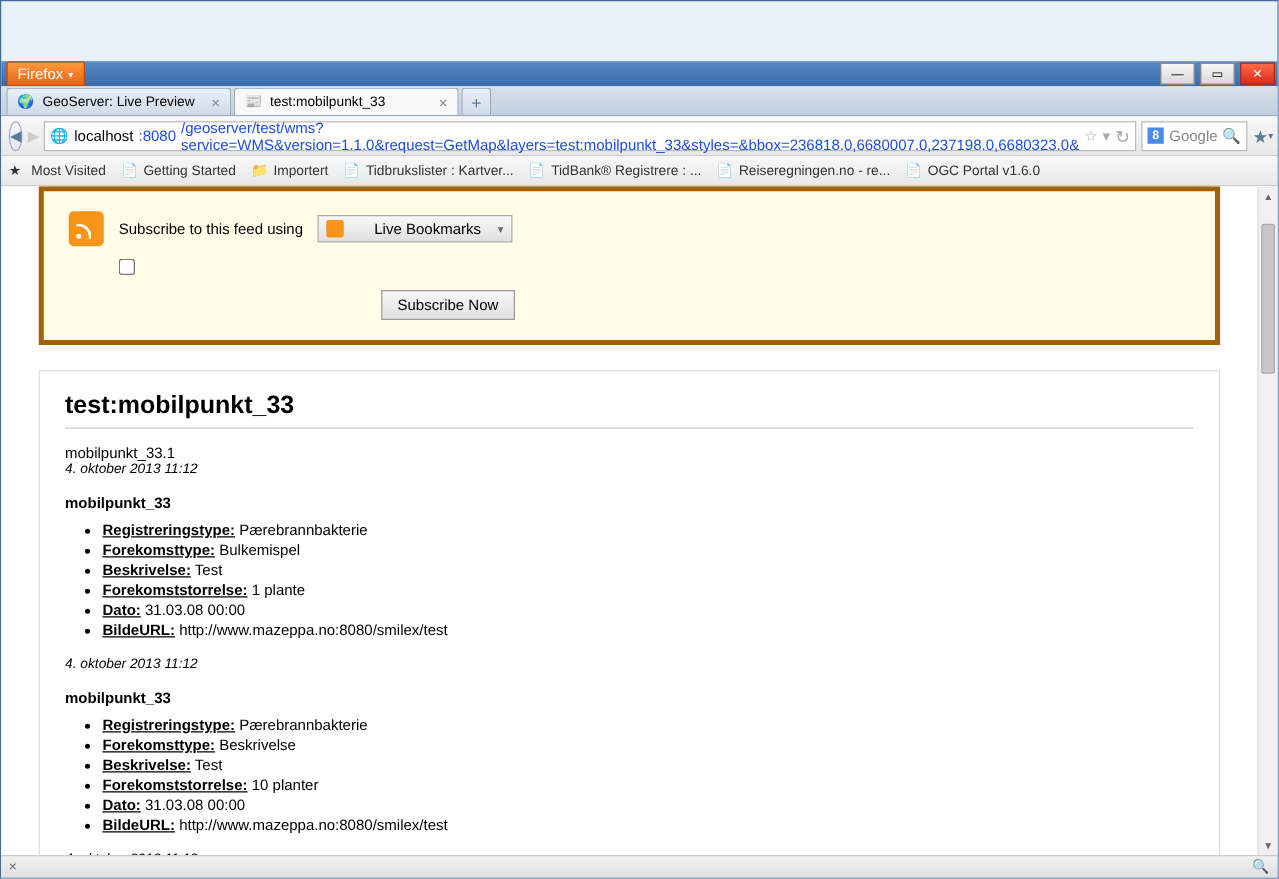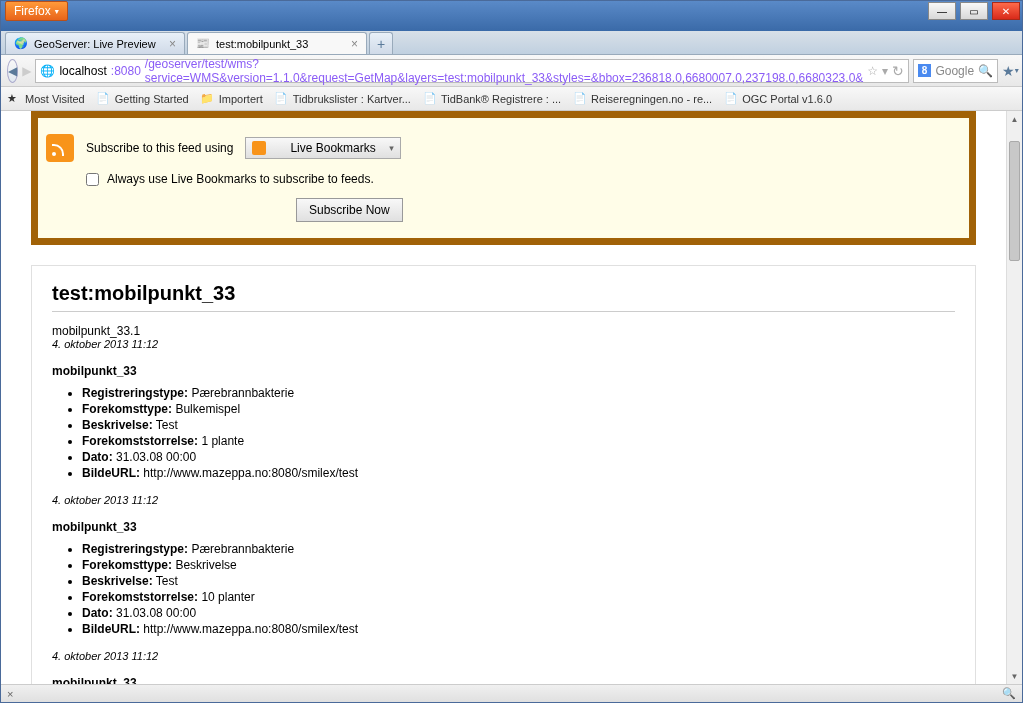--- a/index.html
+++ b/index.html
@@ -1,77 +1,77 @@
 <!DOCTYPE html>
 <html><head>
 <meta charset="utf-8">
 <style>
 * { margin: 0; padding: 0; box-sizing: border-box; }
 body { font-family: "Segoe UI", Tahoma, sans-serif; font-size: 12px; background: #c8d8e8; width: 1023px; height: 703px; overflow: hidden; position: relative; }
 
 .window { position: absolute; top: 0; left: 0; right: 0; bottom: 0; background: #e8f0f8; border: 1px solid #4a6a9a; display: flex; flex-direction: column; }
-.titlebar { height: 30px; background: linear-gradient(#5a8ac8, #3a6aa8); display: flex; align-items: flex-start; }
+.titlebar { height: 20px; background: linear-gradient(#5a8ac8, #3a6aa8); display: flex; align-items: flex-end; margin-top: 48px; }
 .ff-badge { background: linear-gradient(#ff9a3a, #e8641a); color: #fff; font-size: 12px; padding: 2px 8px; border: 1px solid #b8501a; border-radius: 2px; margin-left: 4px; cursor: pointer; display: flex; align-items: center; gap: 4px; }
 .ff-badge::after { content: "▾"; font-size: 8px; }
 .winbtns { margin-left: auto; display: flex; }
 .winbtn { width: 28px; height: 18px; margin: 1px 2px; border: 1px solid #888; background: linear-gradient(#f8f8f8, #d8d8d8); display: flex; align-items: center; justify-content: center; font-size: 10px; cursor: pointer; }
 .winbtn.close { background: linear-gradient(#ff6a4a, #d82a1a); color: #fff; border-color: #a82a1a; }
 
 .tabbar { height: 24px; background: linear-gradient(#d8e0e8, #c0d0e0); display: flex; align-items: flex-end; padding-left: 4px; border-bottom: 1px solid #9ab; }
 .tab { height: 22px; padding: 0 8px; border: 1px solid #9ab; border-bottom: none; border-radius: 3px 3px 0 0; margin-right: 2px; display: flex; align-items: center; gap: 6px; font-size: 11px; min-width: 180px; background: linear-gradient(#e8f0f8, #d0dae8); cursor: pointer; }
 .tab.active { background: #f8f8f8; }
 .tab .close-x { margin-left: auto; color: #888; font-size: 12px; cursor: pointer; }
 .tab.add { min-width: 24px; width: 24px; padding: 0; justify-content: center; font-size: 14px; color: #5a7a9a; }
 .favicon { width: 14px; height: 14px; display: inline-flex; align-items: center; justify-content: center; }
 
 .navbar { height: 32px; background: linear-gradient(#f8f8f8, #e8e8e8); display: flex; align-items: center; padding: 0 6px; gap: 4px; border-bottom: 1px solid #ccc; }
 .navbtn { width: 20px; height: 20px; display: flex; align-items: center; justify-content: center; color: #5a7a9a; cursor: pointer; }
 .navbtn.back { border: 1px solid #aac; border-radius: 50%; width: 24px; height: 24px; background: linear-gradient(#f8f8f8, #e0e8f0); }
 .urlbar { flex: 1; height: 24px; border: 1px solid #bbb; background: #fff; display: flex; align-items: center; padding: 0 4px; gap: 4px; font-size: 12px; }
 .urlbar .host { color: #000; }
-.urlbar .path { color: #8b5cf6; }
+.urlbar .path { color: #1d4ed8; }
 .urlend { margin-left: auto; display: flex; align-items: center; gap: 4px; color: #aaa; }
 .reload { font-size: 14px; cursor: pointer; }
 .searchbar { width: 200px; height: 24px; border: 1px solid #bbb; background: #fff; display: flex; align-items: center; padding: 0 4px; gap: 4px; font-size: 12px; color: #888; }
 .searchbar .g { background: #4a8af0; color: #fff; font-weight: bold; padding: 1px 4px; font-size: 10px; }
 .navicon { width: 20px; height: 20px; display: flex; align-items: center; justify-content: center; color: #5a7a9a; cursor: pointer; font-size: 14px; }
 
 .bmbar { height: 24px; background: linear-gradient(#f8f8f8, #e8e8e8); display: flex; align-items: center; padding: 0 6px; gap: 12px; border-bottom: 1px solid #ccc; font-size: 11px; }
 .bm { display: flex; align-items: center; gap: 4px; cursor: pointer; color: #333; }
 .bm .bmicon { width: 14px; height: 14px; }
 
 .content { flex: 1; background: #fff; position: relative; overflow: hidden; }
 .scroll { position: absolute; right: 0; top: 0; bottom: 0; width: 16px; background: #f0f0f0; border-left: 1px solid #ddd; }
 .scroll .thumb { position: absolute; left: 2px; right: 2px; top: 30px; height: 120px; background: #c8c8c8; border: 1px solid #aaa; border-radius: 2px; }
 .scroll .arr { position: absolute; left: 0; right: 0; height: 16px; display: flex; align-items: center; justify-content: center; font-size: 8px; color: #666; cursor: pointer; }
 .scroll .arr.up { top: 0; }
 .scroll .arr.dn { bottom: 0; }
 
 .page { padding: 0 16px; margin-right: 16px; height: 100%; overflow: hidden; }
 
-.feedbox { background: #fffde8; border: 7px solid #a16207; margin: 0 14px 20px 14px; padding: 16px 8px; }
+.feedbox { background: #fffde8; border: 4px solid #a16207; margin: 0 14px 20px 14px; padding: 16px 20px; }
 .feedrow { display: flex; align-items: center; gap: 12px; margin-bottom: 10px; }
 .rssicon { width: 28px; height: 28px; background: #f8941a; border-radius: 4px; position: relative; }
 .rssicon::before { content: ""; position: absolute; left: 6px; bottom: 6px; width: 4px; height: 4px; background: #fff; border-radius: 50%; }
 .rssicon::after { content: ""; position: absolute; left: 6px; bottom: 6px; width: 10px; height: 10px; border: 2px solid #fff; border-left: none; border-bottom: none; border-radius: 0 10px 0 0; }
 .feedselect { border: 1px solid #aaa; background: linear-gradient(#f8f8f8, #e0e0e0); padding: 3px 24px 3px 6px; font-size: 12px; display: flex; align-items: center; gap: 24px; position: relative; cursor: pointer; }
 .feedselect::after { content: "▾"; position: absolute; right: 6px; font-size: 9px; color: #666; }
 .feedselect .mini-rss { width: 14px; height: 14px; background: #f8941a; border-radius: 2px; }
 .subrow { display: flex; align-items: center; gap: 8px; margin-left: 40px; margin-bottom: 12px; }
 .subrow input[type=checkbox] { width: 13px; height: 13px; }
 .subbtn { border: 1px solid #999; background: linear-gradient(#f8f8f8, #e0e0e0); padding: 4px 12px; font-size: 12px; cursor: pointer; margin-left: 250px; }
 
 .feed-content { border: 1px solid #e0e0e0; margin: 0 14px; padding: 16px 20px; background: #fff; }
 .feed-title { font-size: 20px; font-weight: bold; border-bottom: 1px solid #ccc; padding-bottom: 6px; margin-bottom: 12px; }
 .entry-title { font-weight: normal; font-size: 12px; }
 .entry-date { font-size: 11px; margin-bottom: 14px; font-style: italic; }
 .sub-title { font-weight: bold; font-size: 12px; margin-bottom: 8px; }
 .props { margin-left: 30px; margin-bottom: 14px; }
 .props li { font-size: 12px; margin-bottom: 2px; list-style: disc; }
-.props b { font-weight: bold; }
+.props b { font-weight: bold; text-decoration: underline; }
 
 .statusbar { height: 18px; background: linear-gradient(#f0f0f0, #e0e0e0); border-top: 1px solid #ccc; display: flex; align-items: center; padding: 0 6px; font-size: 11px; color: #666; }
 .statusbar .x { cursor: pointer; }
 .statusbar .mag { margin-left: auto; cursor: pointer; }
 </style>
 </head>
 <body>
 
 <div class="window">
 
@@ -160,21 +160,20 @@
         <div class="feedrow">
           <div class="rssicon"></div>
           <span>Subscribe to this feed using</span>
           <div class="feedselect">
             <span class="mini-rss"></span>
             <span>Live Bookmarks</span>
           </div>
         </div>
         <div class="subrow">
           <input type="checkbox" style="">
-          <span>Always use Live Bookmarks to subscribe to feeds.</span>
         </div>
         <button class="subbtn">Subscribe Now</button>
       </div>
 
       <div class="feed-content">
         <div class="feed-title">test:mobilpunkt_33</div>
         <div id="entries">
             <div>
     <div class="entry-title">mobilpunkt_33.1</div>
     <div class="entry-date">4. oktober 2013 11:12</div>

